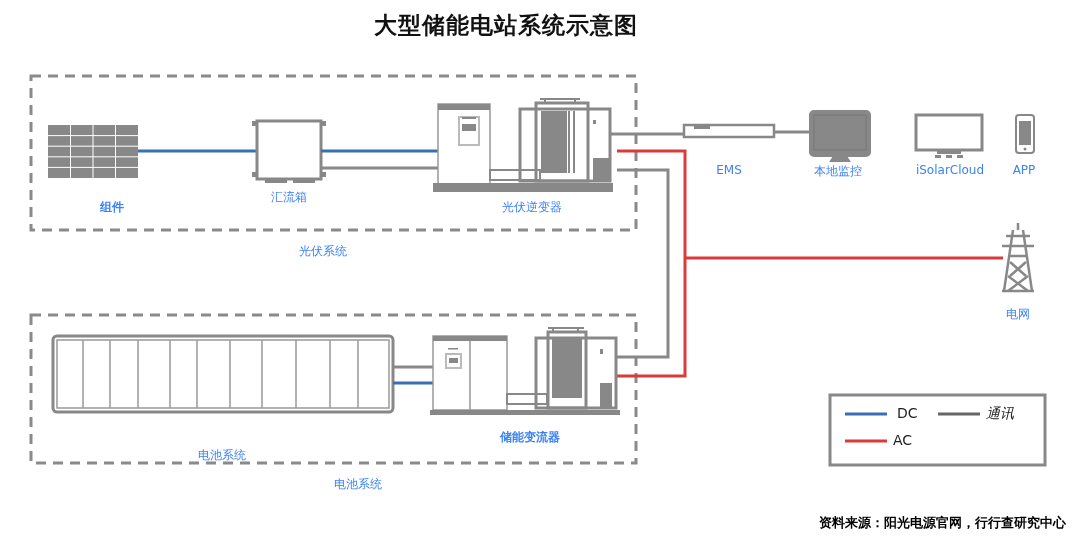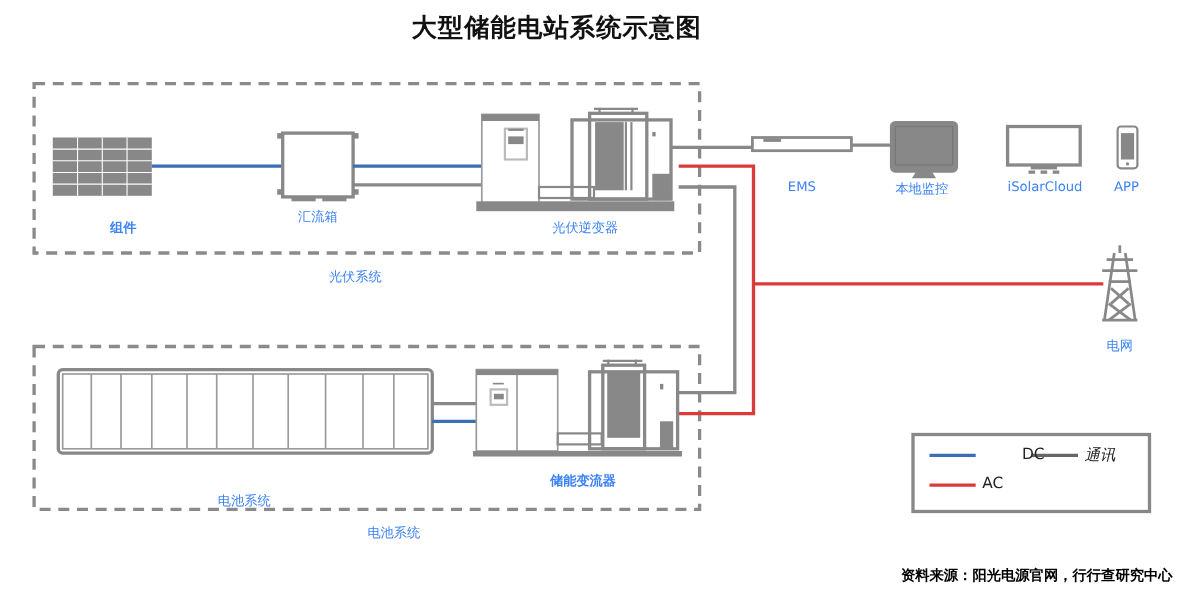--- a/index.html
+++ b/index.html
@@ -166,17 +166,17 @@
 <div class="lbl" style="left:323px; top:243px;">光伏系统</div>
 <div class="lbl" style="left:729px; top:163px;">EMS</div>
 <div class="lbl" style="left:838px; top:163px;">本地监控</div>
 <div class="lbl" style="left:950px; top:163px;">iSolarCloud</div>
 <div class="lbl" style="left:1024px; top:163px;">APP</div>
 <div class="lbl" style="left:1018px; top:306px;">电网</div>
 <div class="lbl" style="left:222px; top:447px;">电池系统</div>
 <div class="lbl" style="left:530px; top:429px;font-weight:bold;">储能变流器</div>
 <div class="lbl" style="left:358px; top:476px;">电池系统</div>
 
-<div class="legend-text" style="left:929px; top:405px;">DC</div>
+<div class="legend-text" style="left:897px; top:405px;">DC</div>
 <div class="legend-text" style="left:986px; top:405px;font-style:italic;">通讯</div>
 <div class="legend-text" style="left:893px; top:432px;">AC</div>
 
 <div class="source">资料来源：阳光电源官网，行行查研究中心</div>
 
 </body></html>

